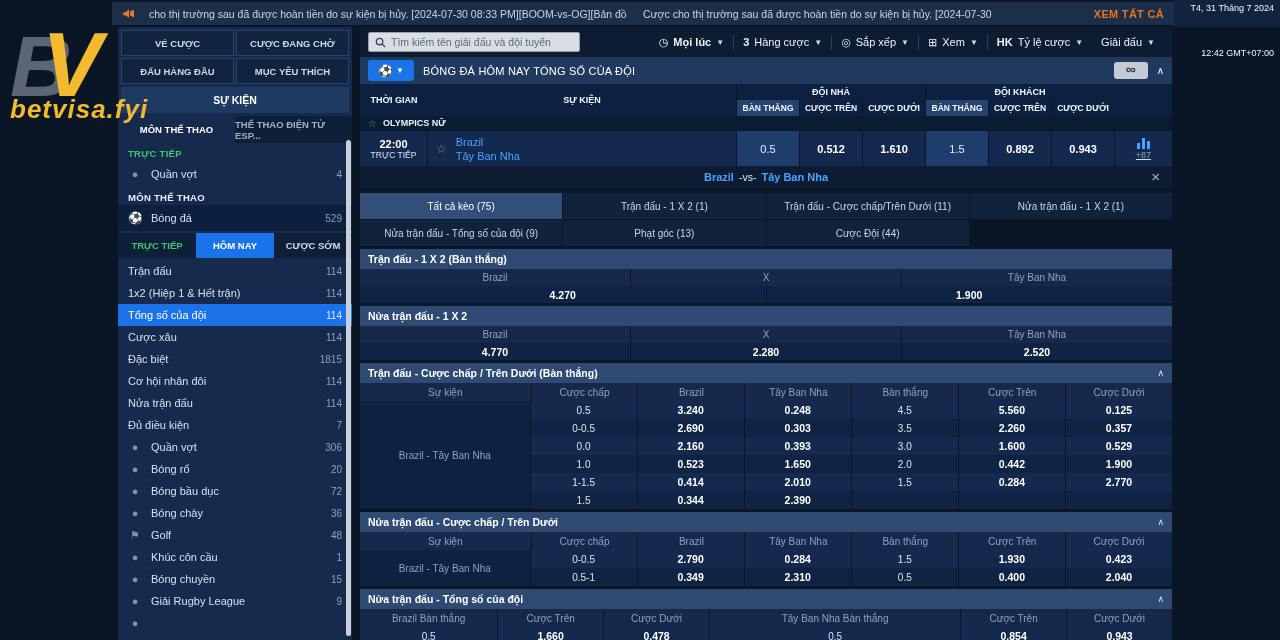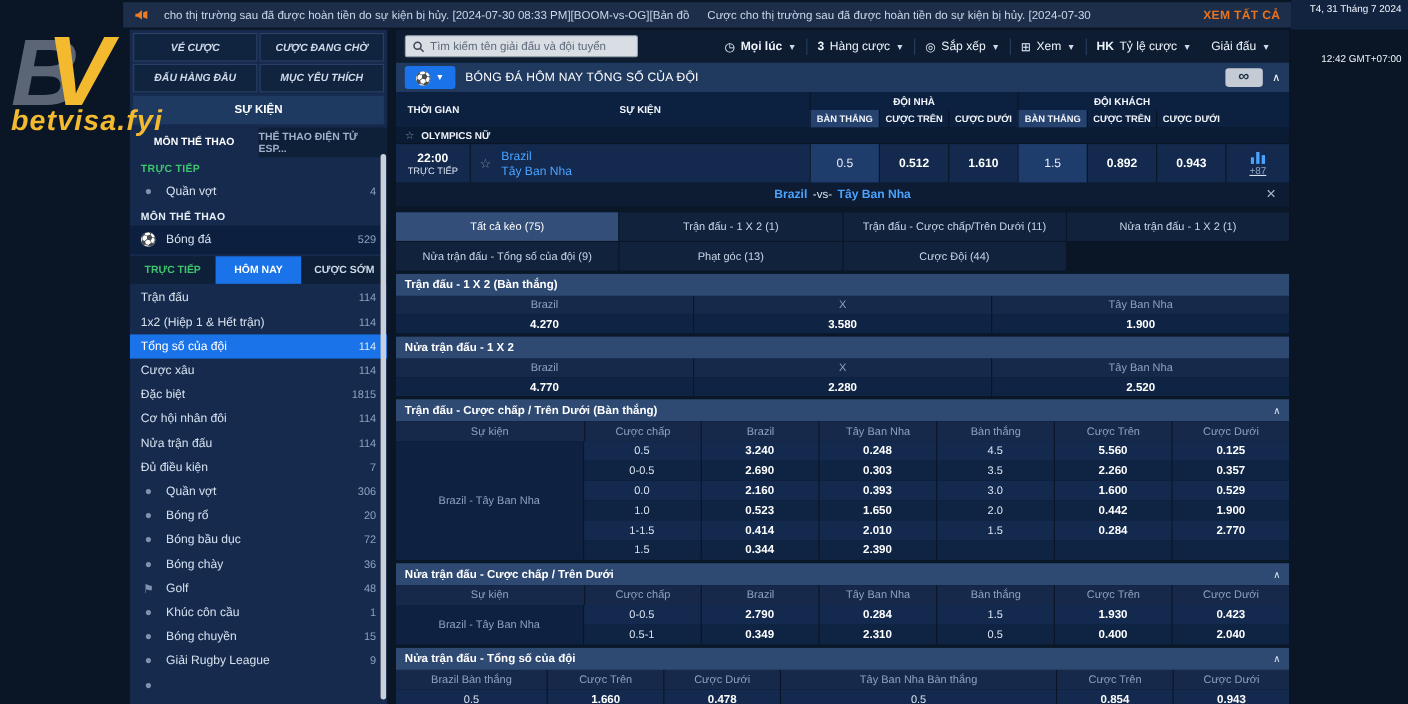--- a/index.html
+++ b/index.html
@@ -20,21 +20,21 @@
              display:flex; flex-direction:column; justify-content:center; align-items:flex-end; padding:0 6px; }
   .datebox div { font-size:9px; color:#f2f6fb; line-height:11px;margin-top:34px; }
   
   .logo { position:absolute; left:10px; top:20px; z-index:6; line-height:1; cursor:pointer; }
   .logo .b { font-style:italic; font-weight:900; font-size:86px; color:#5b6575; }
   .logo .v { font-style:italic; font-weight:900; font-size:90px; color:#f3ba2f; margin-left:-30px; }
   .logo .site { font-style:italic; font-weight:bold; font-size:26px; color:#f3ba2f; margin-top:-14px; letter-spacing:1px; }
   
   .sidebar { position:absolute; left:118px; top:27px; width:234px; height:613px; background:#152a4c;
              display:flex; flex-direction:column; overflow:hidden; z-index:3; }
-  .qgrid { display:grid; grid-template-columns:1fr 1fr; gap:2px; padding:3px;font-style:italic; }
+  .qgrid { display:grid; grid-template-columns:1fr 1fr; gap:2px; padding:3px; }
   .qbtn { height:26px; background:#10233f; border:1px solid #2c4268; color:#cfd9e8;
           font-size:9.5px; font-weight:bold; display:flex; align-items:center; justify-content:center; cursor:pointer; }
   .events-btn { height:26px; margin:0 3px 3px 3px; background:#1f3a61; color:#fff; font-weight:bold;
                 font-size:10.5px; display:flex; align-items:center; justify-content:center; cursor:pointer; }
   .toptabs { display:flex; height:27px; }
   .toptab { flex:1; display:flex; align-items:center; justify-content:center; font-size:9.5px; font-weight:bold;
             background:#0e2038; color:#9db0cc; cursor:pointer; }
   .toptab.active { background:#152a4c; color:#fff; }
   .grouplabel { padding:5px 10px 2px 10px; font-weight:bold; font-size:9.5px; color:#e8eef7; letter-spacing:.3px; }
   .grouplabel.live { color:#3ec46d; }
@@ -434,21 +434,20 @@
     <div class="secthead">
       <span class="st">Trận đấu - 1 X 2 (Bàn thắng)</span>
     </div>
     <div class="trio">
       <div>Brazil</div>
       <div>X</div>
       <div>Tây Ban Nha</div>
     </div>
     <div class="trio vals">
       <div>4.270</div>
-      <div>3.580</div>
       <div>1.900</div>
     </div>
   </div>
 
   <div class="section">
     <div class="secthead">
       <span class="st">Nửa trận đấu - 1 X 2</span>
     </div>
     <div class="trio">
       <div>Brazil</div>

